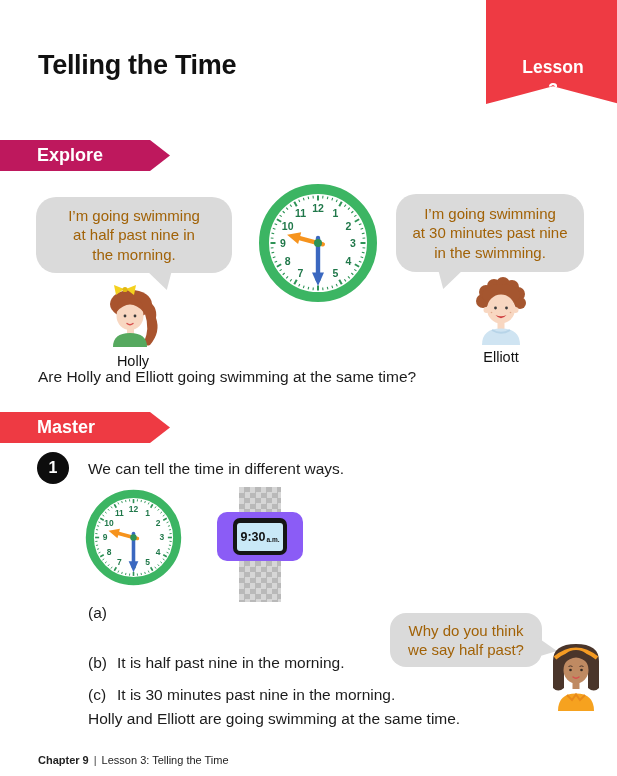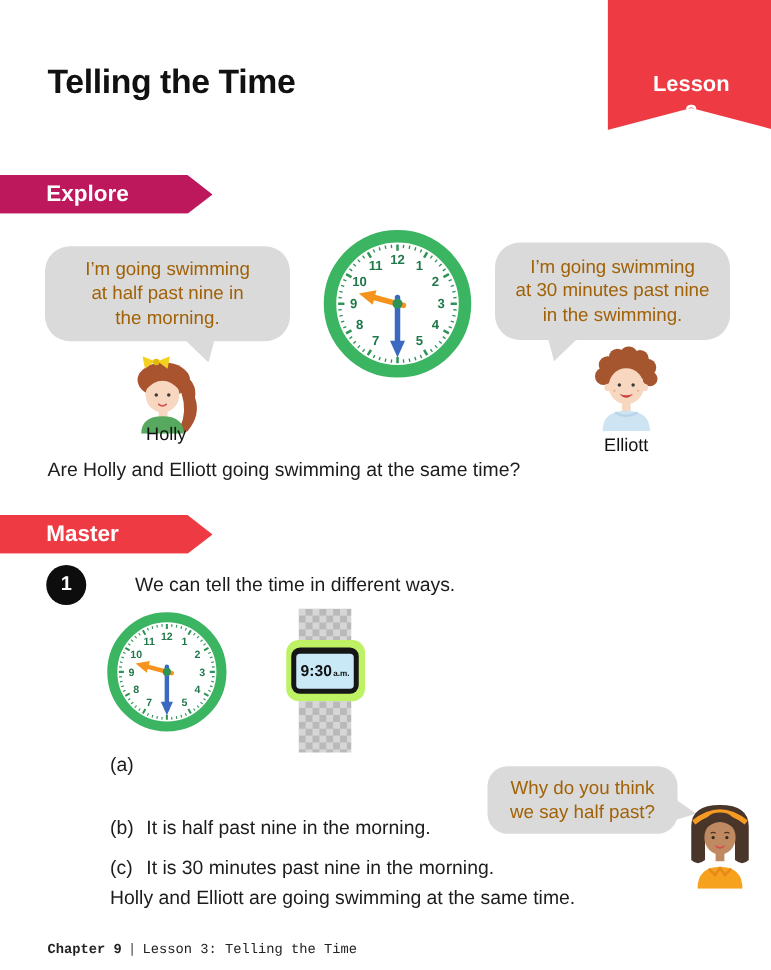--- a/index.html
+++ b/index.html
@@ -36,38 +36,38 @@
   .bubble.think .tail   { width:20px; height:20px; right:-15px; bottom:10px; clip-path:polygon(0 0,100% 70%,0 100%); }
 
   .avatar { position:absolute; }
   .avatar-name { position:absolute; text-align:center; font-size:14.5px; color:#111; }
 
   .question   { position:absolute; left:38px; top:368px; font-size:15.5px; }
   .step-circle {
     position:absolute; left:37px; top:452px; width:32px; height:32px; border-radius:50%;
     background:#0d0d0d; color:#fff; font-weight:bold; font-size:16px; text-align:center; line-height:32px;
   }
-  .intro      { position:absolute; left:88px; top:460px; font-size:15.5px;margin-left:20px; }
+  .intro      { position:absolute; left:88px; top:460px; font-size:15.5px; }
   .statement  { position:absolute; left:88px; display:flex; font-size:15.5px; line-height:23px; }
   .st-label   { width:29px; flex:none; }
   .conclusion { position:absolute; left:88px; top:710px; font-size:15.5px; }
 
   .clock-svg { position:absolute; }
   .clock-num { font-family:"Liberation Sans","DejaVu Sans",sans-serif; font-weight:bold; font-size:10.5px; fill:#20784a; text-anchor:middle; dominant-baseline:central; }
 
   .watch { position:absolute; left:227px; top:487px; width:66px; display:flex; flex-direction:column; align-items:center; }
   .band { width:42px; background:conic-gradient(#b9b9b9 25%,#d6d6d6 0 50%,#b9b9b9 0 75%,#d6d6d6 0) 0 0/11px 11px; }
   .band-top { height:25px; } .band-bottom { height:41px; }
-  .watch-body { width:63px; height:49px; background:#bef264; border-radius:10px; display:flex; align-items:center; justify-content:center; }
+  .watch-body { width:86px; height:49px; background:#8b5cf6; border-radius:10px; display:flex; align-items:center; justify-content:center; }
   .watch-bezel { width:54px; height:37px; background:#161616; border-radius:7px; display:flex; align-items:center; justify-content:center; }
   .watch-screen { width:46px; height:28px; background:#c9e9f7; border-radius:3px; display:flex; align-items:center; justify-content:center; }
   .watch-time { font-size:12.5px; font-weight:bold; color:#111; }
   .watch-suffix { font-size:6.5px; font-weight:bold; color:#111; margin-top:6px; margin-left:1px; }
 
-  .footer-left  { position:absolute; left:38px; top:754px; font-size:11px; color:#222; display:flex; align-items:center;font-family:Liberation Mono, monospace; }
+  .footer-left  { position:absolute; left:38px; top:754px; font-size:11px; color:#222; display:flex; align-items:center; }
   .footer-left .chapter { font-weight:bold; }
   .footer-left .divider { margin:0 5px; color:#444; font-weight:normal; }
   .footer-right { position:absolute; right:16px; top:778px; font-size:11px; color:#222; }
 </style>
 </head>
 <body>
 
 <div id="page">
 
   <div class="title">Telling the Time</div>
@@ -190,21 +190,21 @@
     <polygon points="28,4 38,0 36,10" fill="#f4d11e"></polygon>
     <circle cx="27" cy="4.5" r="2.6" fill="#e3b80f"></circle>
     <ellipse cx="32" cy="31" rx="13.5" ry="14" fill="#f8d7c1"></ellipse>
     <path d="M18.5,27 Q18,13.5 32,13.5 Q46,13.5 45.5,27 Q39,19.5 32,19.5 Q25,19.5 18.5,27 Z" fill="#a9542e"></path>
     <circle cx="27" cy="31" r="1.4" fill="#3b3b3b"></circle>
     <circle cx="37" cy="31" r="1.4" fill="#3b3b3b"></circle>
     <path d="M29,38.5 Q32,41 35,38.5" stroke="#d6504e" stroke-width="1.4" fill="none" stroke-linecap="round"></path>
     <rect x="29" y="43" width="7" height="6" fill="#f8d7c1"></rect>
     <path d="M15,62 Q15,48 32,48 Q49,48 49,62 Z" fill="#56a95f"></path>
   </svg>
-  <div class="avatar-name" style="left:98px;top:340px;width:70px;text-align:center;">Holly</div>
+  <div class="avatar-name" style="left:98px;top:353px;width:70px;text-align:center;">Holly</div>
 
   <svg class="avatar" style="left:466px;top:277px;" width="70" height="68" viewBox="0 0 70 68">
     <g fill="#a5562f">
       <circle cx="17" cy="24" r="7"></circle>
         <circle cx="20" cy="15" r="7"></circle>
         <circle cx="28" cy="9" r="7"></circle>
       <circle cx="37" cy="7" r="7"></circle>
         <circle cx="46" cy="10" r="7"></circle>
         <circle cx="52" cy="17" r="7"></circle>
       <circle cx="54" cy="26" r="6"></circle>

